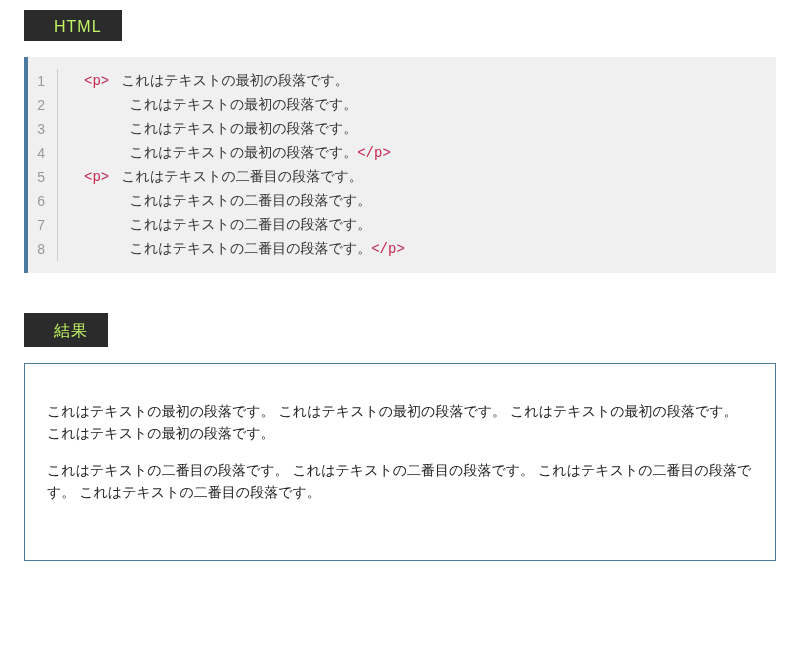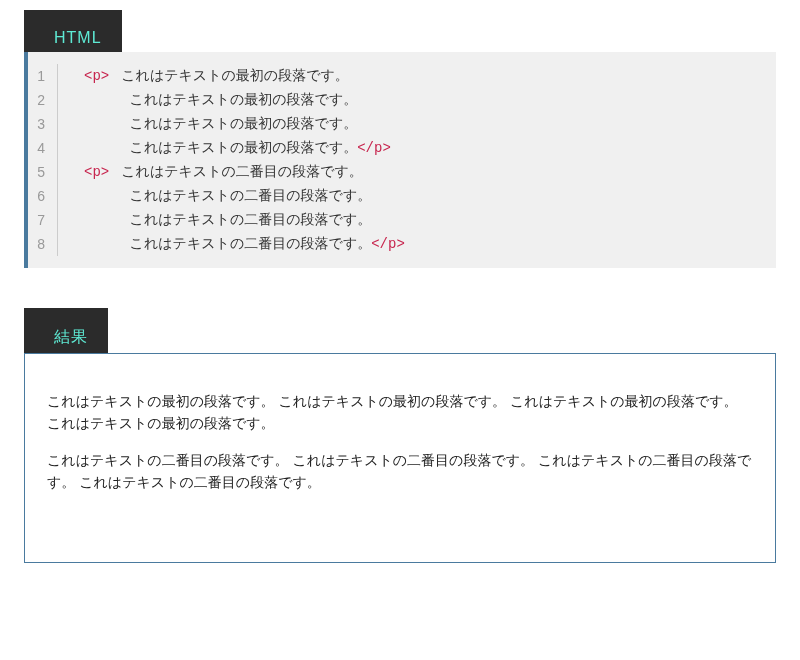--- a/index.html
+++ b/index.html
@@ -9,23 +9,24 @@
     }
     body {
       font-family: "Meiryo", "Hiragino Sans", sans-serif;
       background: #fff;
       padding: 10px 24px;
       width: 800px;
     }
     .section-header {
       display: inline-block;
       background: #2b2b2b;
-      color: #5eead4;
+      color: #bef264;
       font-size: 16px;
-      padding: 19px 20px 5px 30px;
+      padding: 8px 20px 5px 30px;
+      margin-bottom: 16px;
       letter-spacing: 1px;
     }
     .code-block {
       background: #f0f0f0;
       border-left: 4px solid #4a7a9e;
       padding: 12px 8px;
       margin-bottom: 40px;
       display: flex;
     }
     .line-numbers {
@@ -51,21 +52,21 @@
     }
     .tag-name {
       color: #c7254e;
     }
     .code-text {
       color: #333;
       margin-left: 12px;
     }
     .result-block {
       border: 1px solid #4a7a9e;
-      padding: 36px 22px 52px 22px;
+      padding: 36px 22px 40px 22px;
       font-size: 14px;
       line-height: 1.6;
       color: #222;
     }
     .result-block p {
       margin-bottom: 14px;
     }
     .result-block p:last-child {
       margin-bottom: 16px;
     }

